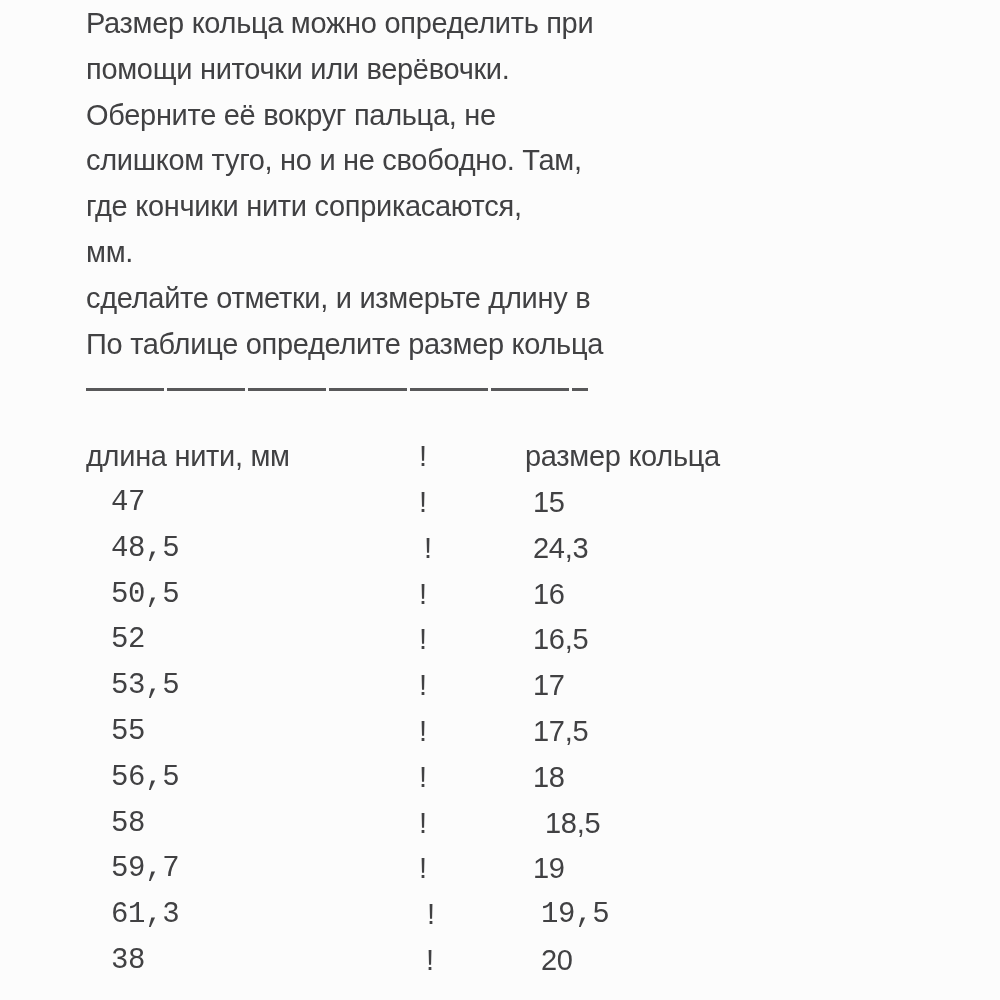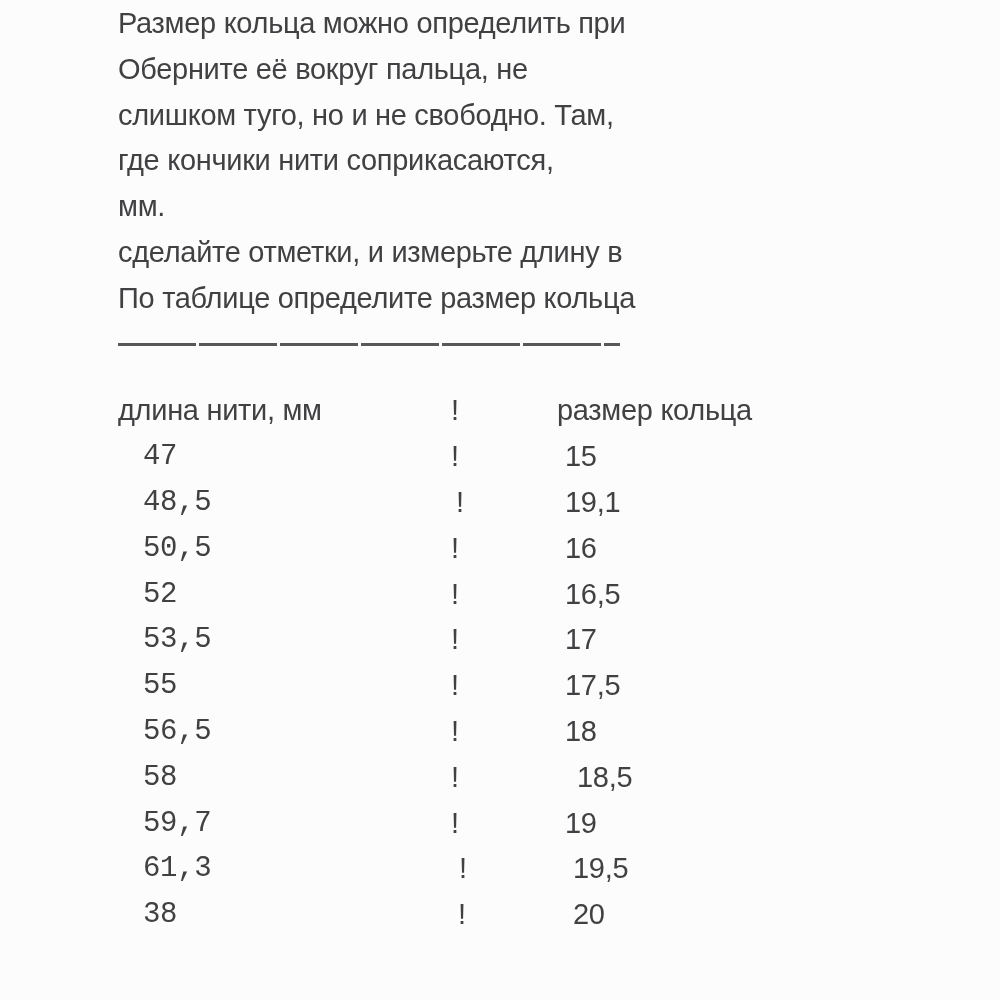--- a/index.html
+++ b/index.html
@@ -8,21 +8,21 @@
     --divider: #58585a;
   }
   * { margin: 0; padding: 0; box-sizing: border-box; }
   html, body {
     width: 1000px; height: 1000px;
     overflow: hidden;
     background: var(--bg);
   }
   .page {
     width: 860px; height: 1000px;
-    padding-left: 118px;
+    padding-left: 86px;
     padding-top: 1px;
     font-family: "Liberation Sans", sans-serif;
     font-size: 29px;
     line-height: 45.8px;
     letter-spacing: -0.3px;
     color: var(--text);
   }
   .line { white-space: nowrap; }
 
   
@@ -40,31 +40,32 @@
   .col { display: block; }
   .c-len  { width: 297px; }
   .c-sep  { width: 70px; }
   .c-size { flex: 1; }
   .tbody .c-len  { padding-left: 25px; font-family: Liberation Mono, monospace; }
   .tbody .c-size { padding-left: 8px; }
   
   .tbody .trow:nth-child(2) .c-sep  { padding-left: 5px; }
   .tbody .trow:nth-child(8) .c-size { padding-left: 20px; }   
   .tbody .trow:nth-child(10) .c-sep { padding-left: 8px; }    
-  .tbody .trow:nth-child(10) .c-size{ padding-left: 16px; }
+  .tbody .trow:nth-child(10) .c-size{ padding-left: 16px; font-family: Liberation Mono, monospace; }
   .tbody .trow:nth-child(11) .c-sep { padding-left: 7px; }    
   .tbody .trow:nth-child(11) .c-size{ padding-left: 16px; }
 </style>
 </head>
 <body>
 
 <main class="page">
 
   <section class="intro">
     <div class="line">Размер кольца можно определить при</div>
+    <div class="line">помощи ниточки или верёвочки.</div>
     <div class="line">Оберните её вокруг пальца, не</div>
     <div class="line">слишком туго, но и не свободно. Там,</div>
     <div class="line">где кончики нити соприкасаются,</div>
     <div class="line">мм.</div>
     <div class="line">сделайте отметки, и измерьте длину в</div>
     <div class="line">По таблице определите размер кольца</div>
   </section>
 
   <div class="divider">
     <span class="divider-line top"></span>
@@ -78,21 +79,21 @@
     </div>
     <div class="tbody">
         <div class="trow">
           <span class="col c-len">47</span>
           <span class="col c-sep">!</span>
           <span class="col c-size">15</span>
         </div>
         <div class="trow">
           <span class="col c-len">48,5</span>
           <span class="col c-sep">!</span>
-          <span class="col c-size">19,1</span>
+          <span class="col c-size">24,3</span>
         </div>
         <div class="trow">
           <span class="col c-len">50,5</span>
           <span class="col c-sep">!</span>
           <span class="col c-size">16</span>
         </div>
         <div class="trow">
           <span class="col c-len">52</span>
           <span class="col c-sep">!</span>
           <span class="col c-size">16,5</span>

